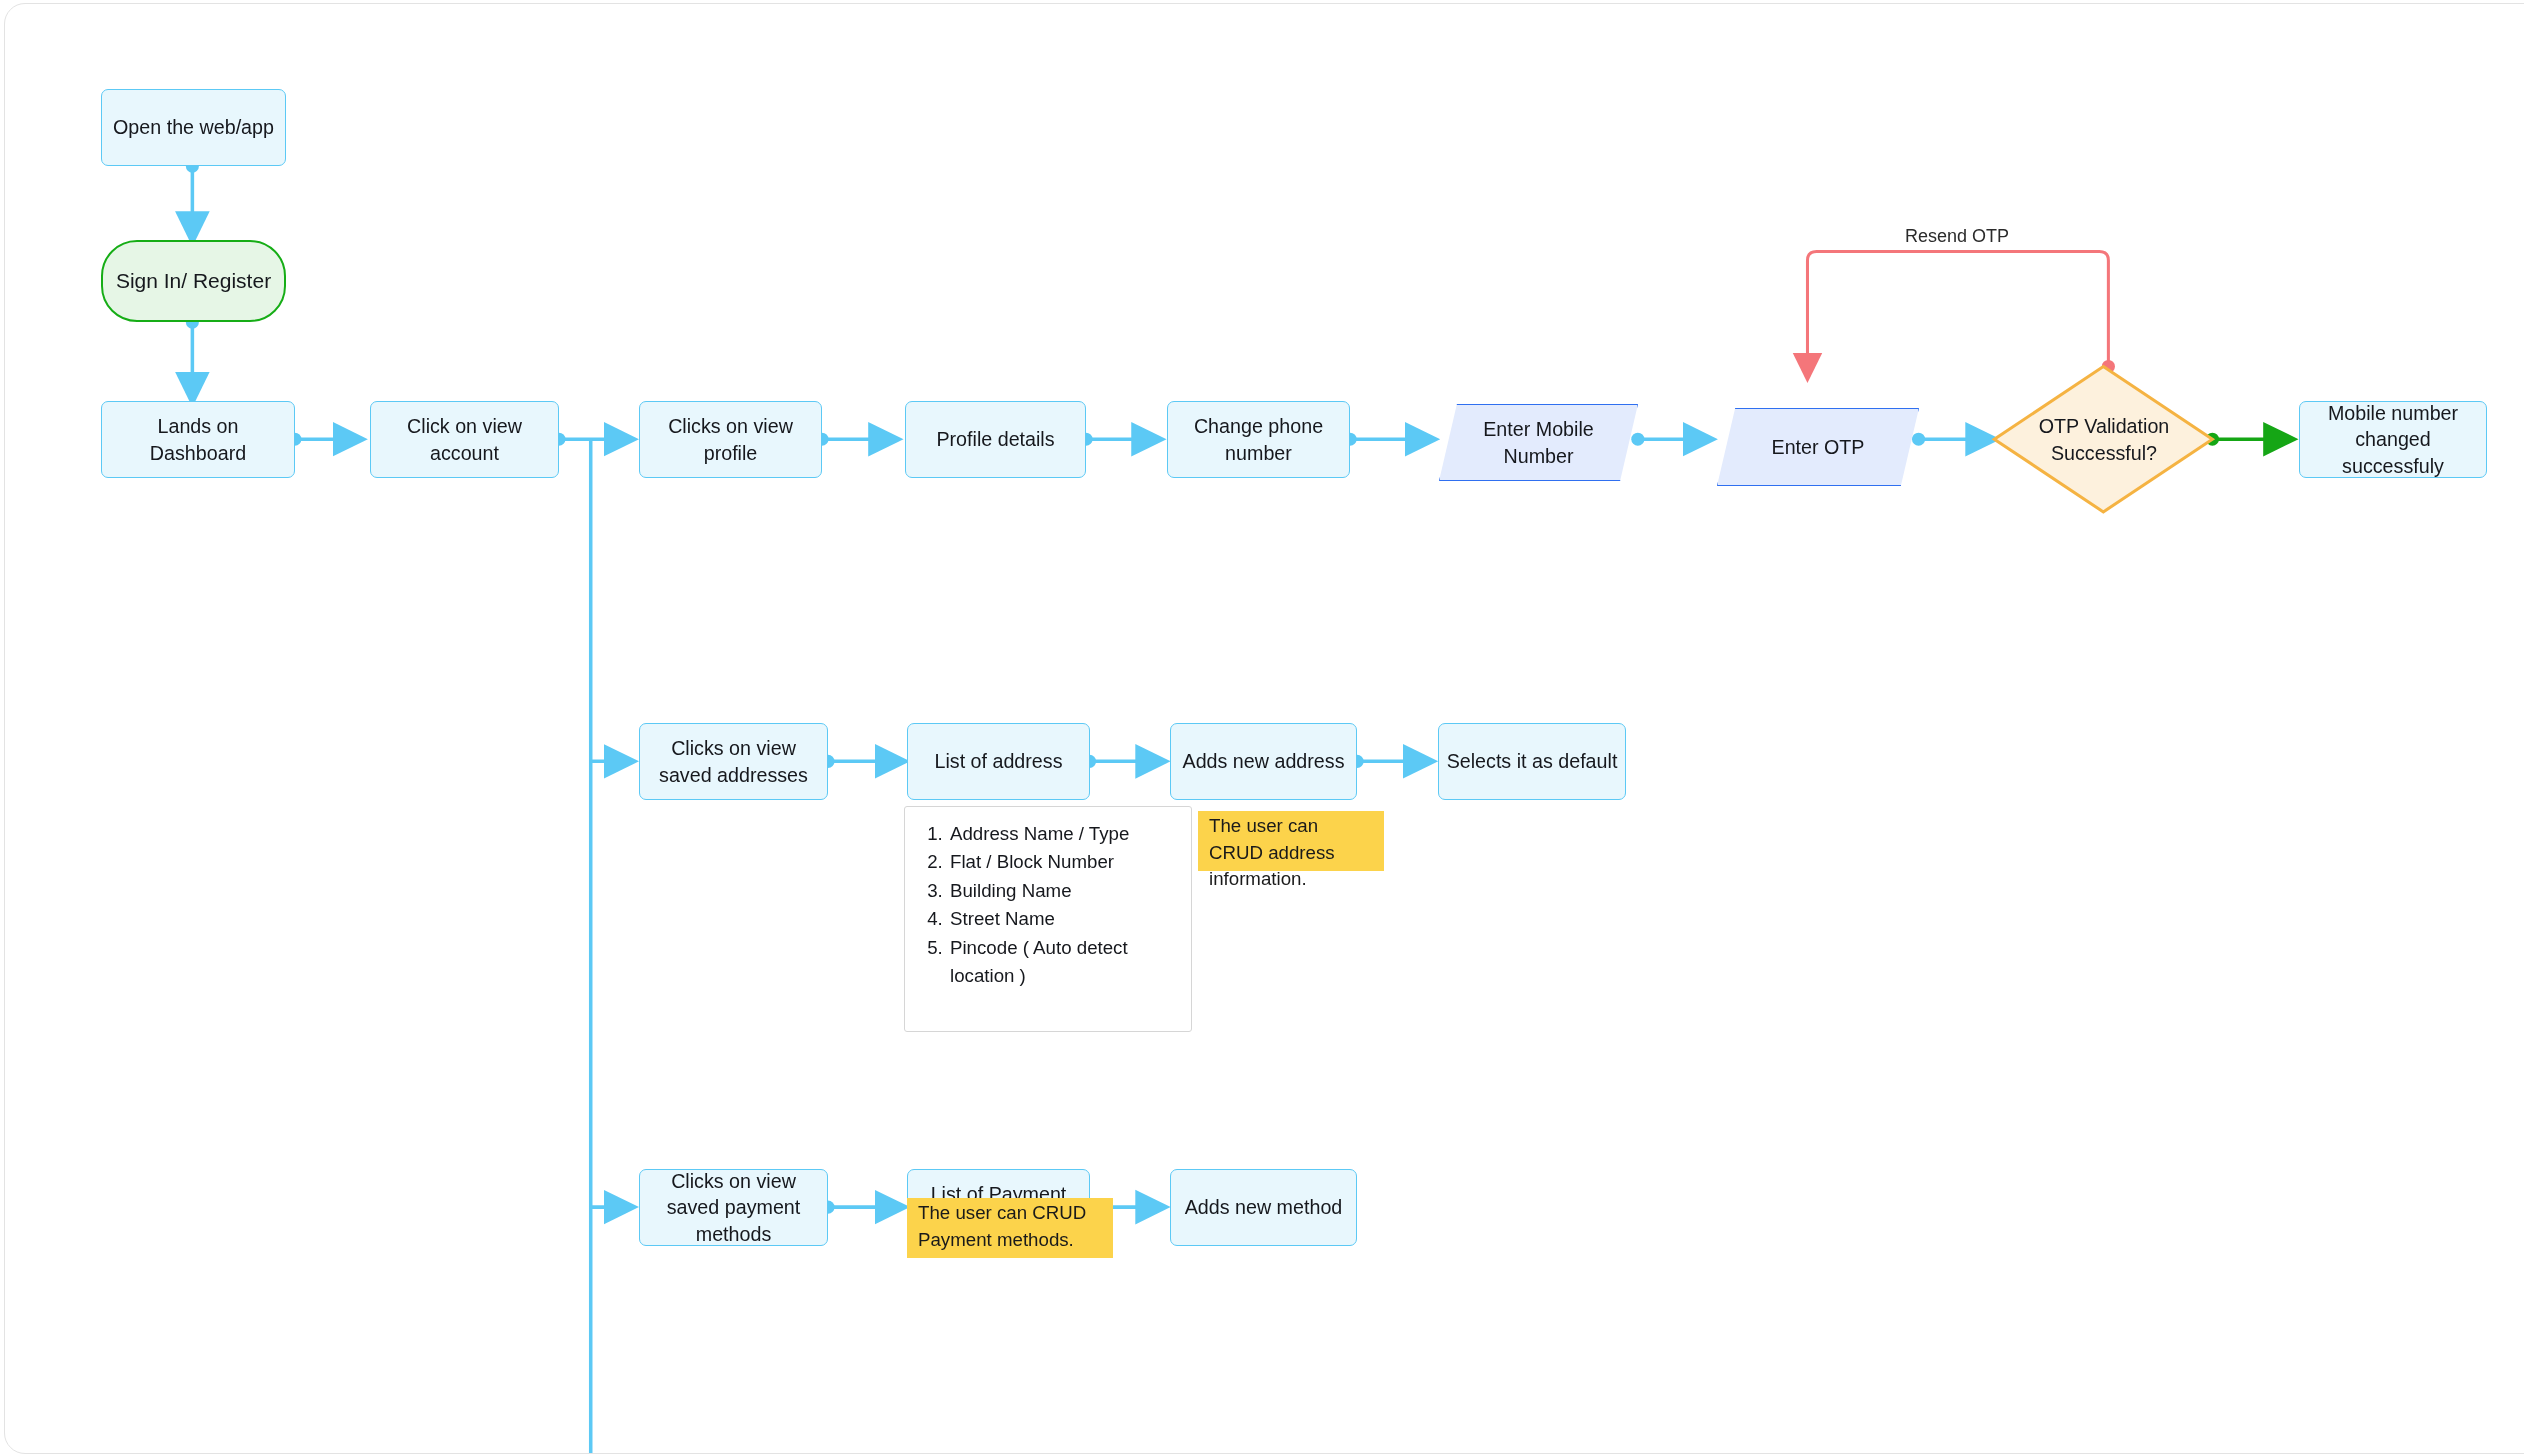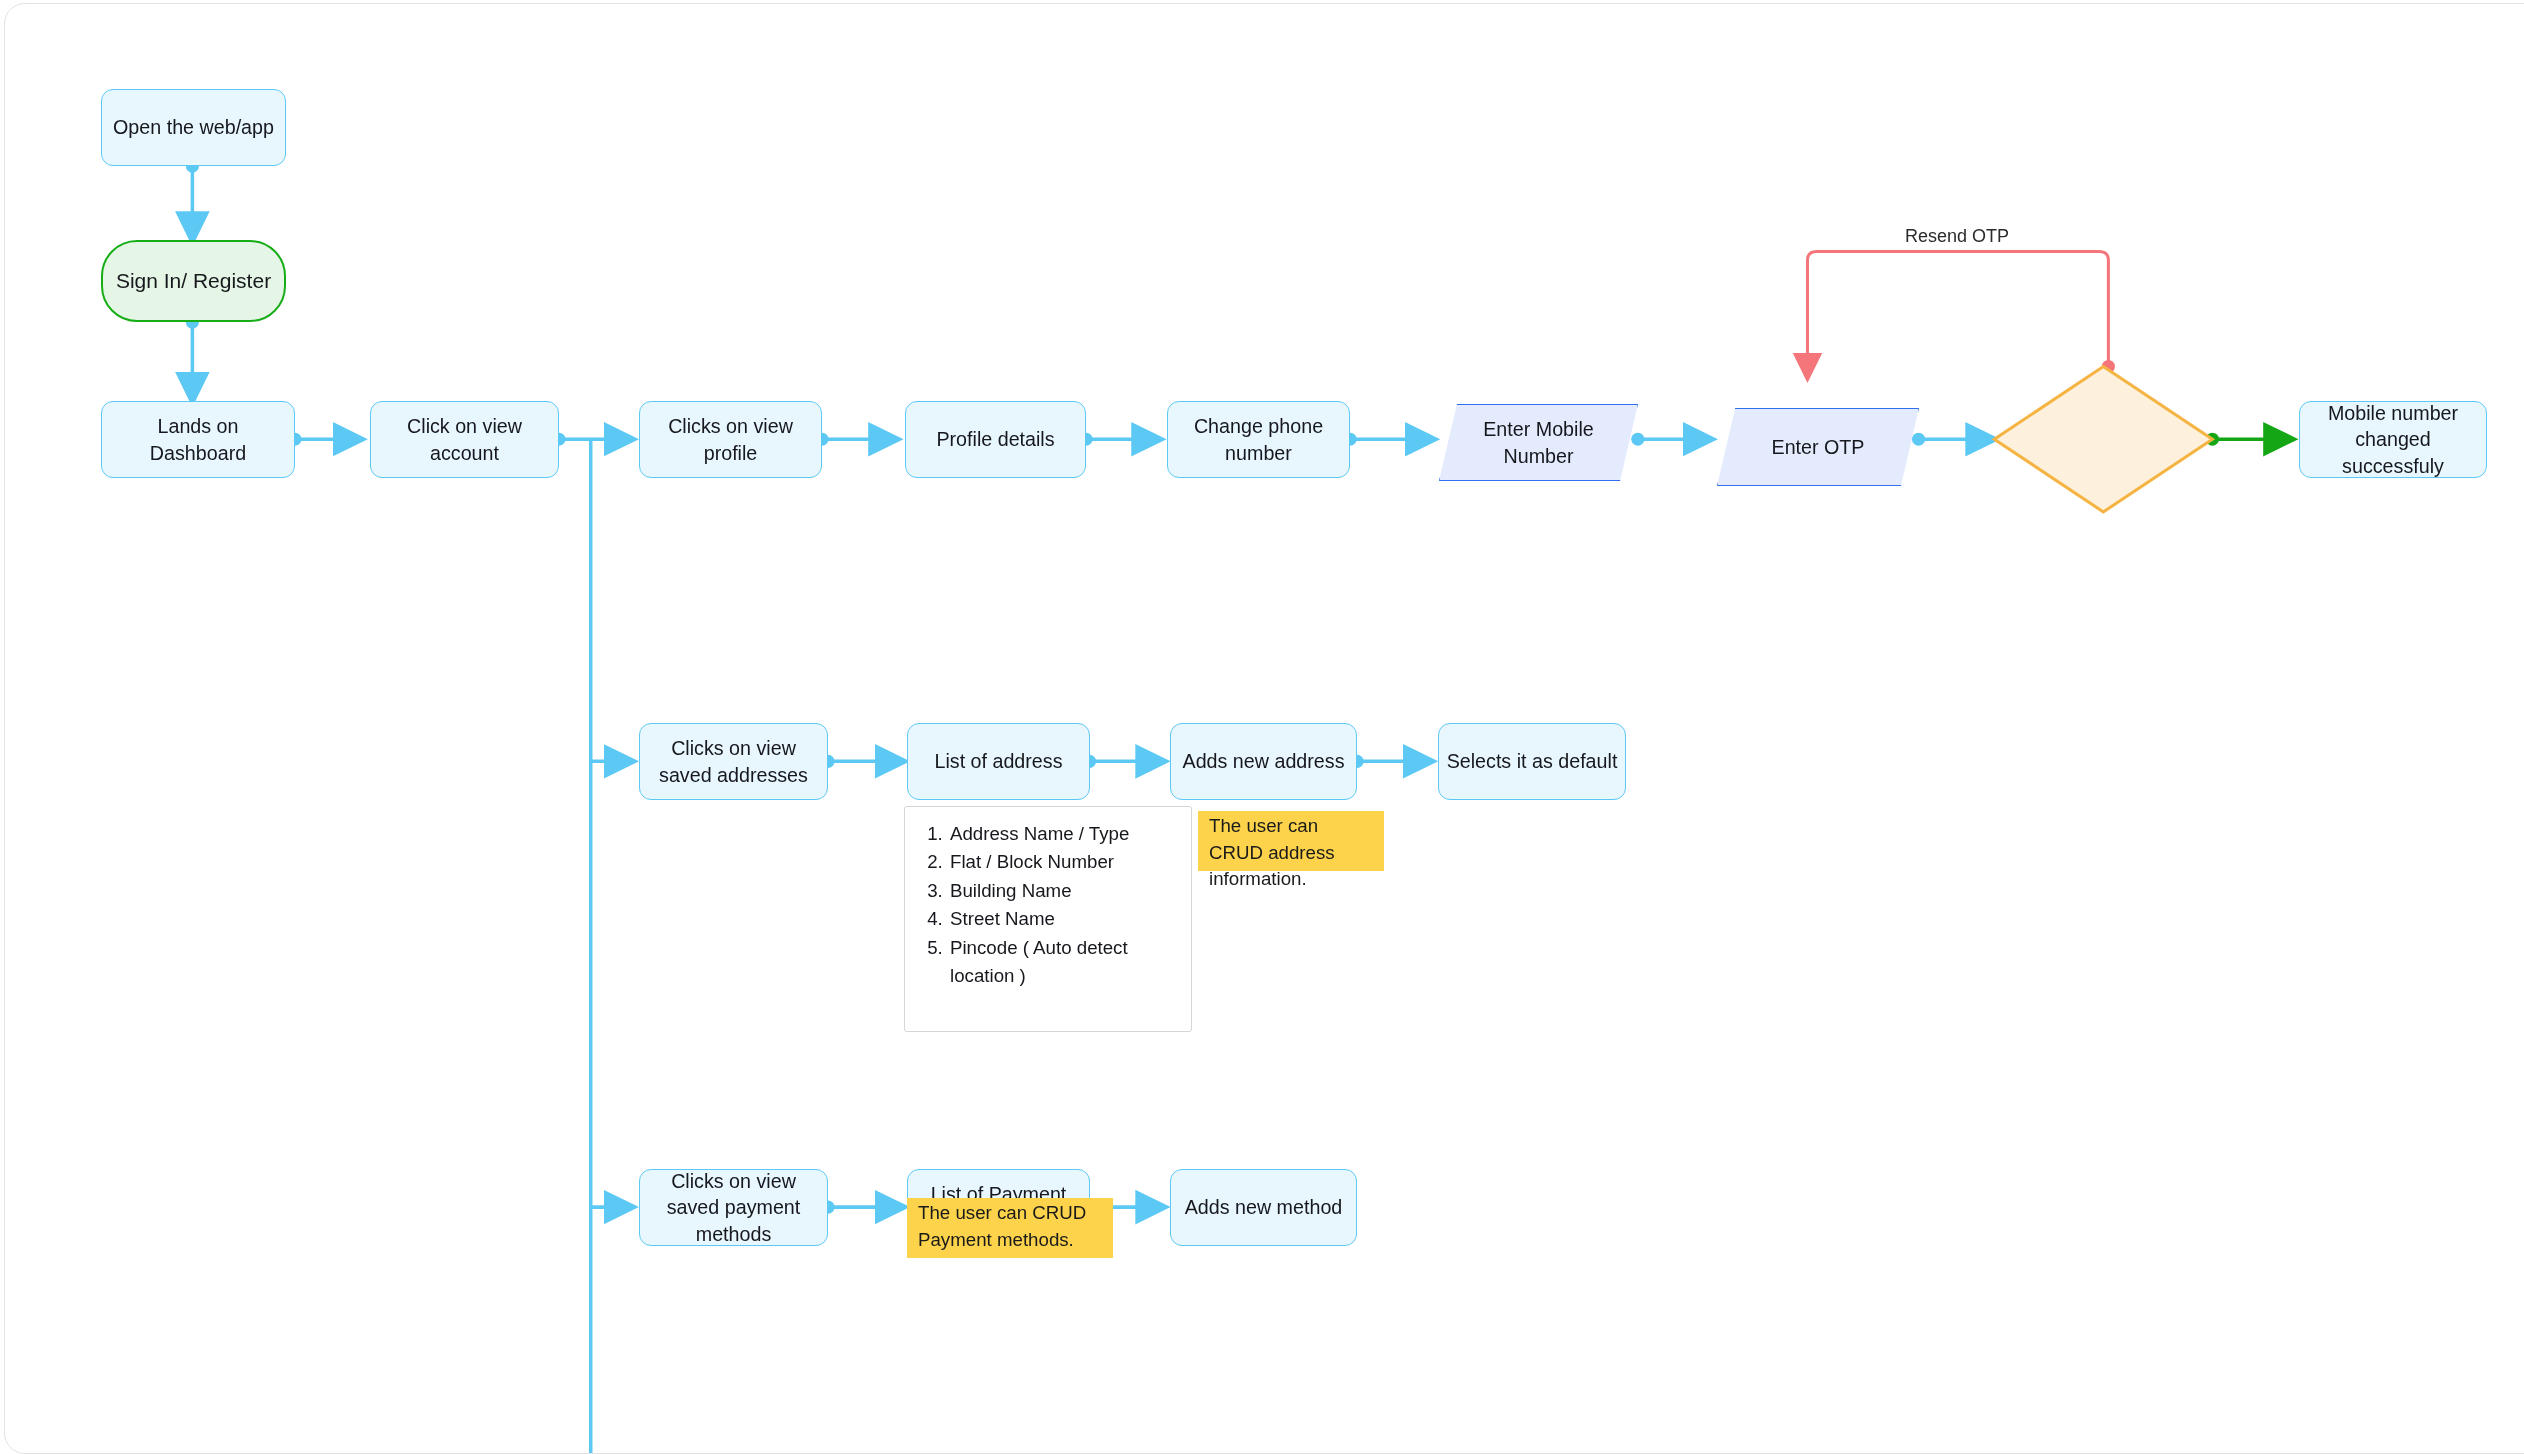--- a/index.html
+++ b/index.html
@@ -10,21 +10,21 @@
           background:#ffffff;border:1px solid #e3e3e3;border-radius:21px;
           overflow:hidden;}
 
   svg#wires{position:absolute;left:0;top:0;width:2574px;height:1449px;
             pointer-events:none;}
 
   .node{position:absolute;box-sizing:border-box;display:flex;
         align-items:center;justify-content:center;text-align:center;
         color:#16181d;line-height:1.34;}
 
-  .proc{background:#e8f7fd;border:1.5px solid #5cc9f5;border-radius:12px;
+  .proc{background:#e8f7fd;border:1.5px solid #5cc9f5;border-radius:7px;
         font-size:19.7px;padding:3px 7px;}
 
   .term{background:#e6f6e6;border:2px solid #16ad16;border-radius:36px;
         font-size:21px;}
 
   .paral{background:#e3ebfd;border:1.5px solid #2f6ff0;font-size:19.7px;
          padding:3px 10px;
          clip-path:polygon(9% 0%,100% 0%,91% 100%,0% 100%);}
 
   .dia-wrap{position:absolute;}
@@ -153,20 +153,23 @@
   </div>
 
   <div class="node paral" style="left:1434px;top:400px;width:199px;height:77px;">
     <span>Enter Mobile Number</span>
   </div>
 
   <div class="node paral" style="left:1712px;top:404px;width:202px;height:78px;">
     <span>Enter OTP</span>
   </div>
 
+  <div class="dia-wrap" style="left:1990px;top:363px;width:218px;height:145px;">
+    <div class="dia-txt">OTP Validation Successful?</div>
+  </div>
 
   <div class="node proc" style="left:2294px;top:397px;width:188px;height:77px;">
     <span>Mobile number changed successfuly</span>
   </div>
 
   <div class="edgelabel" style="left:1900px;top:222px;">Resend OTP</div>
 
 
   <div class="node proc" style="left:634px;top:719px;width:189px;height:77px;">
     <span>Clicks on view saved addresses</span>

